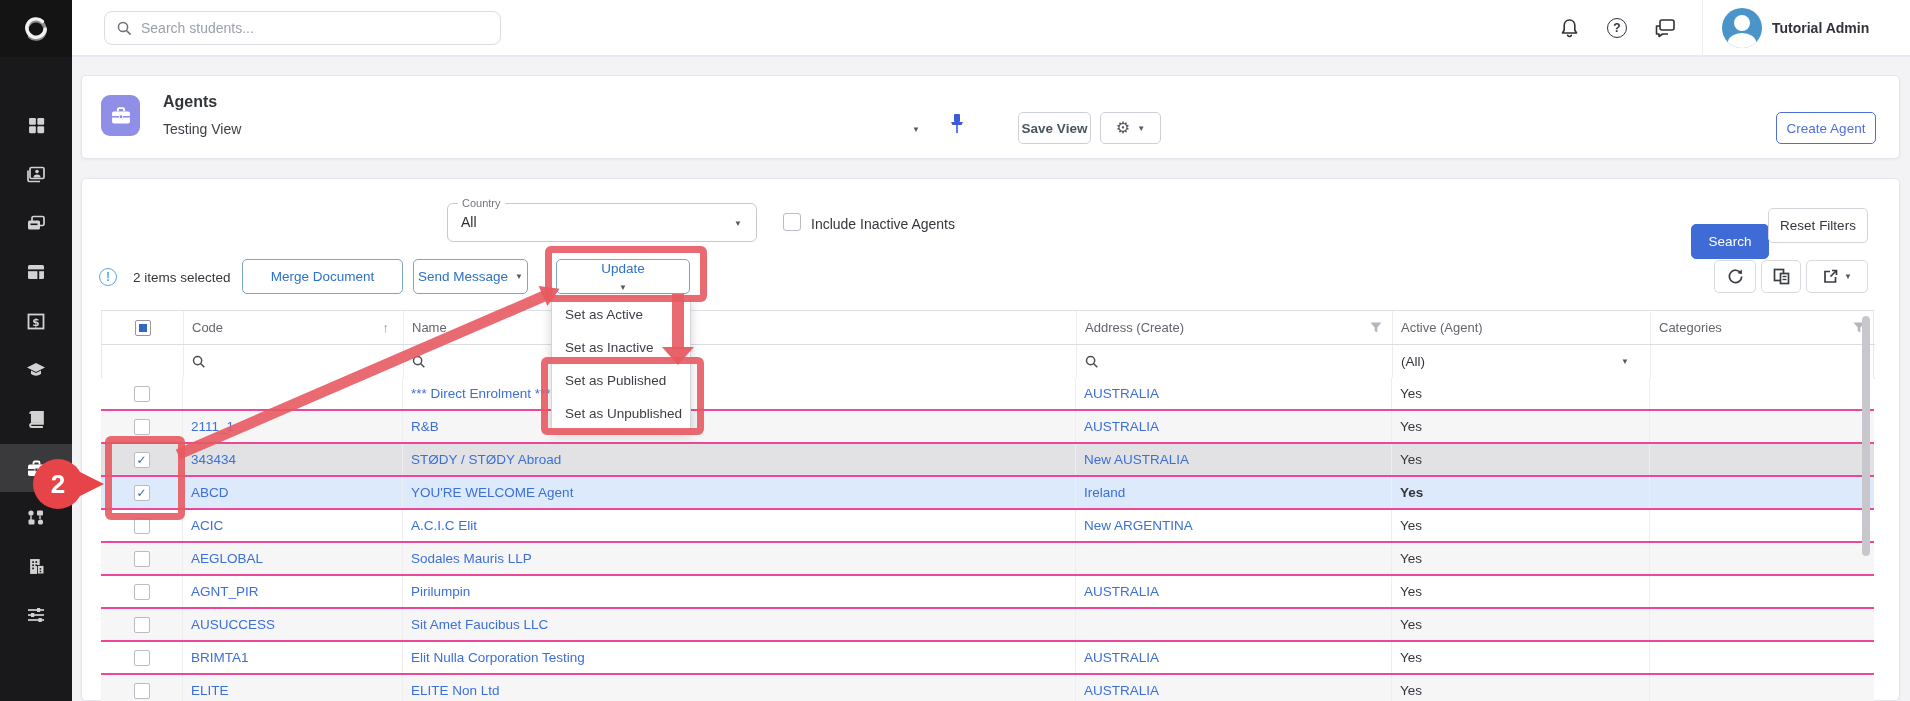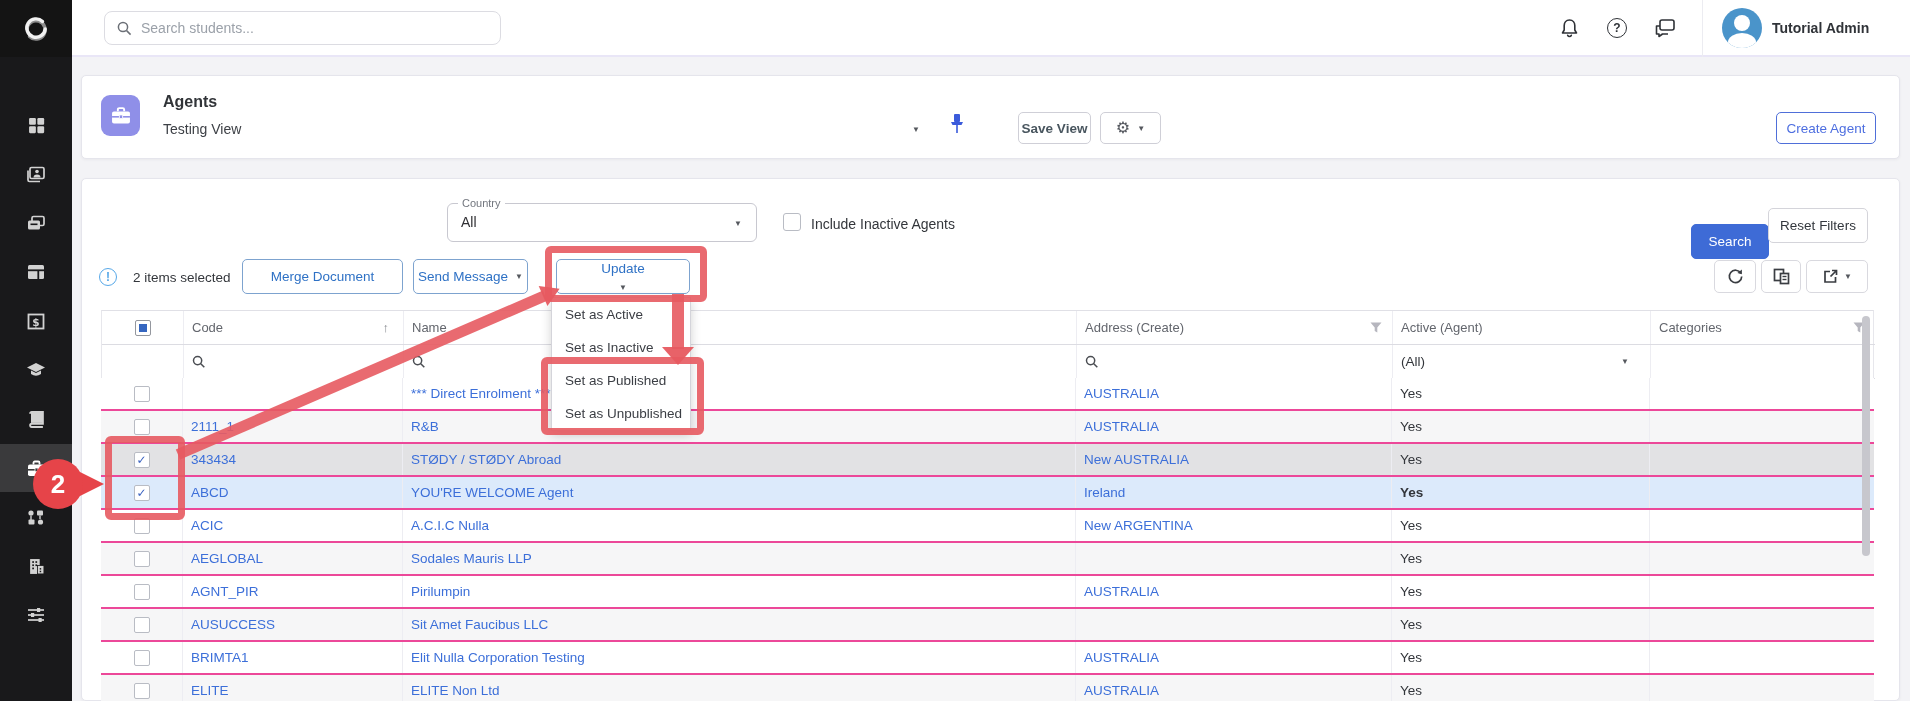--- a/index.html
+++ b/index.html
@@ -465,21 +465,21 @@
         <div class="gcell c5"></div>
       </div>
       <div class="trow">
         <div class="gcell c0">
           <span class="rowchk"></span>
         </div>
         <div class="gcell c1">
           <a class="cell-link">ACIC</a>
         </div>
         <div class="gcell c2">
-          <a class="cell-link">A.C.I.C Nulla</a>
+          <a class="cell-link">A.C.I.C Elit</a>
         </div>
         <div class="gcell c3">
           <a class="cell-link">New ARGENTINA</a>
         </div>
         <div class="gcell c4">
           <span class="cell-text">Yes</span>
         </div>
         <div class="gcell c5"></div>
       </div>
       <div class="trow stripe">

